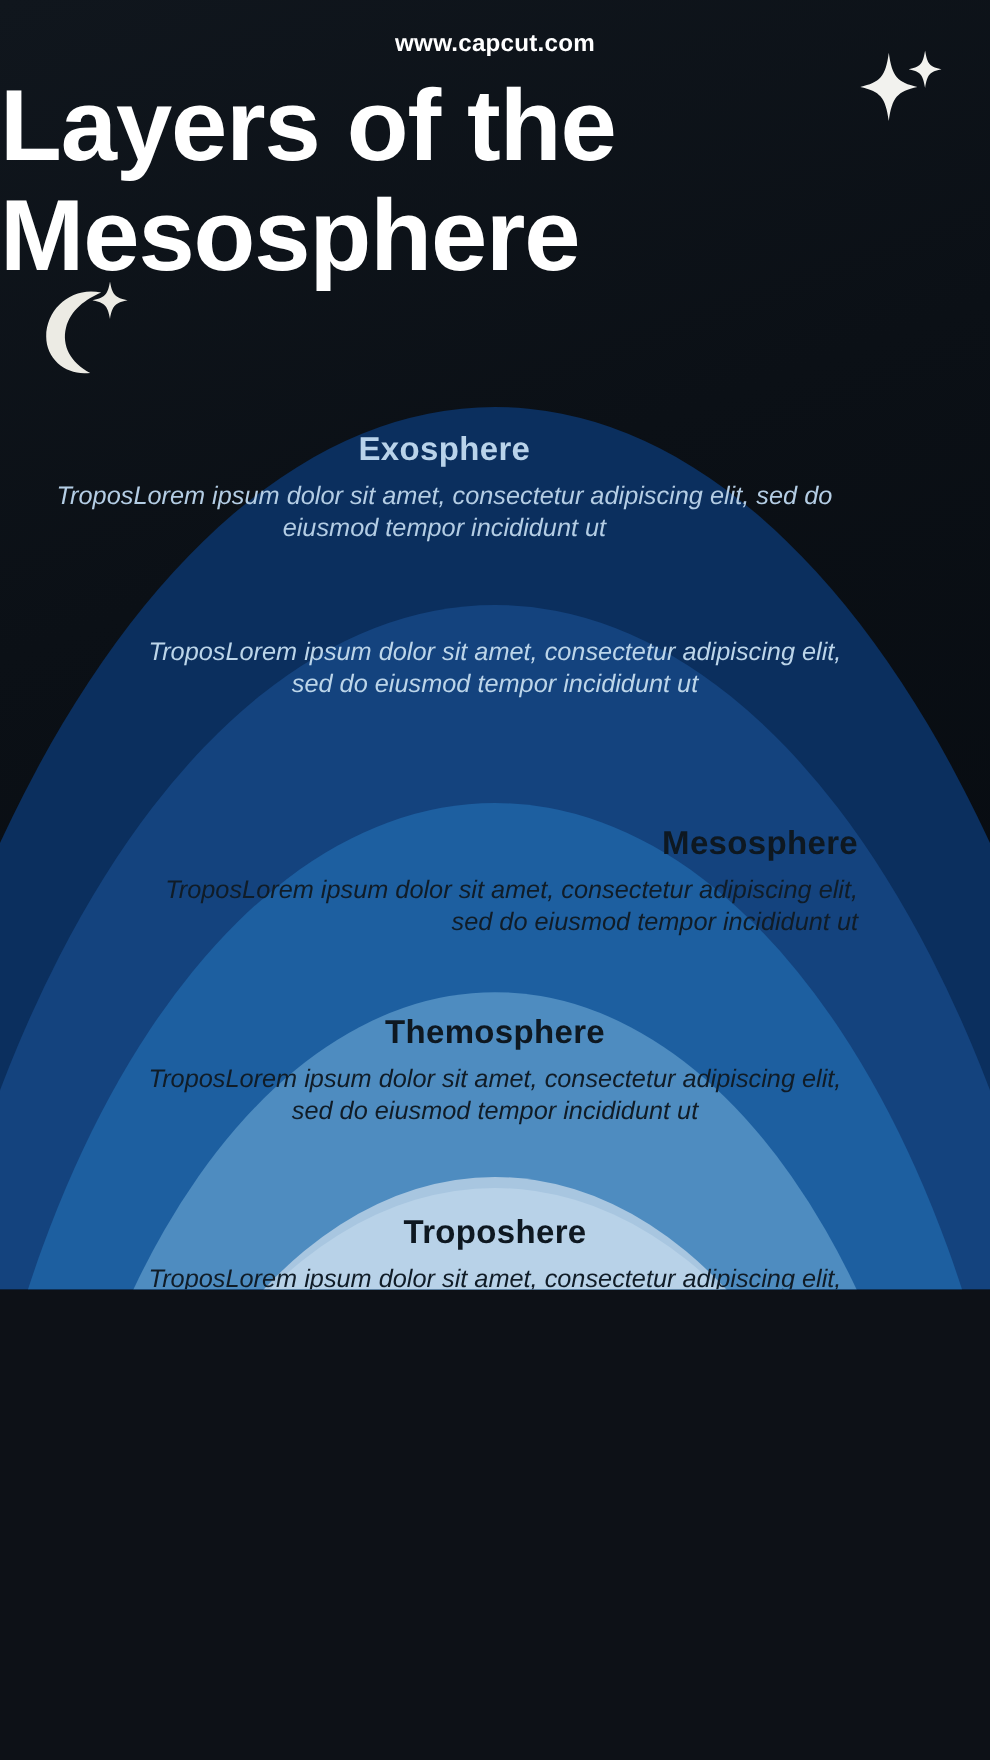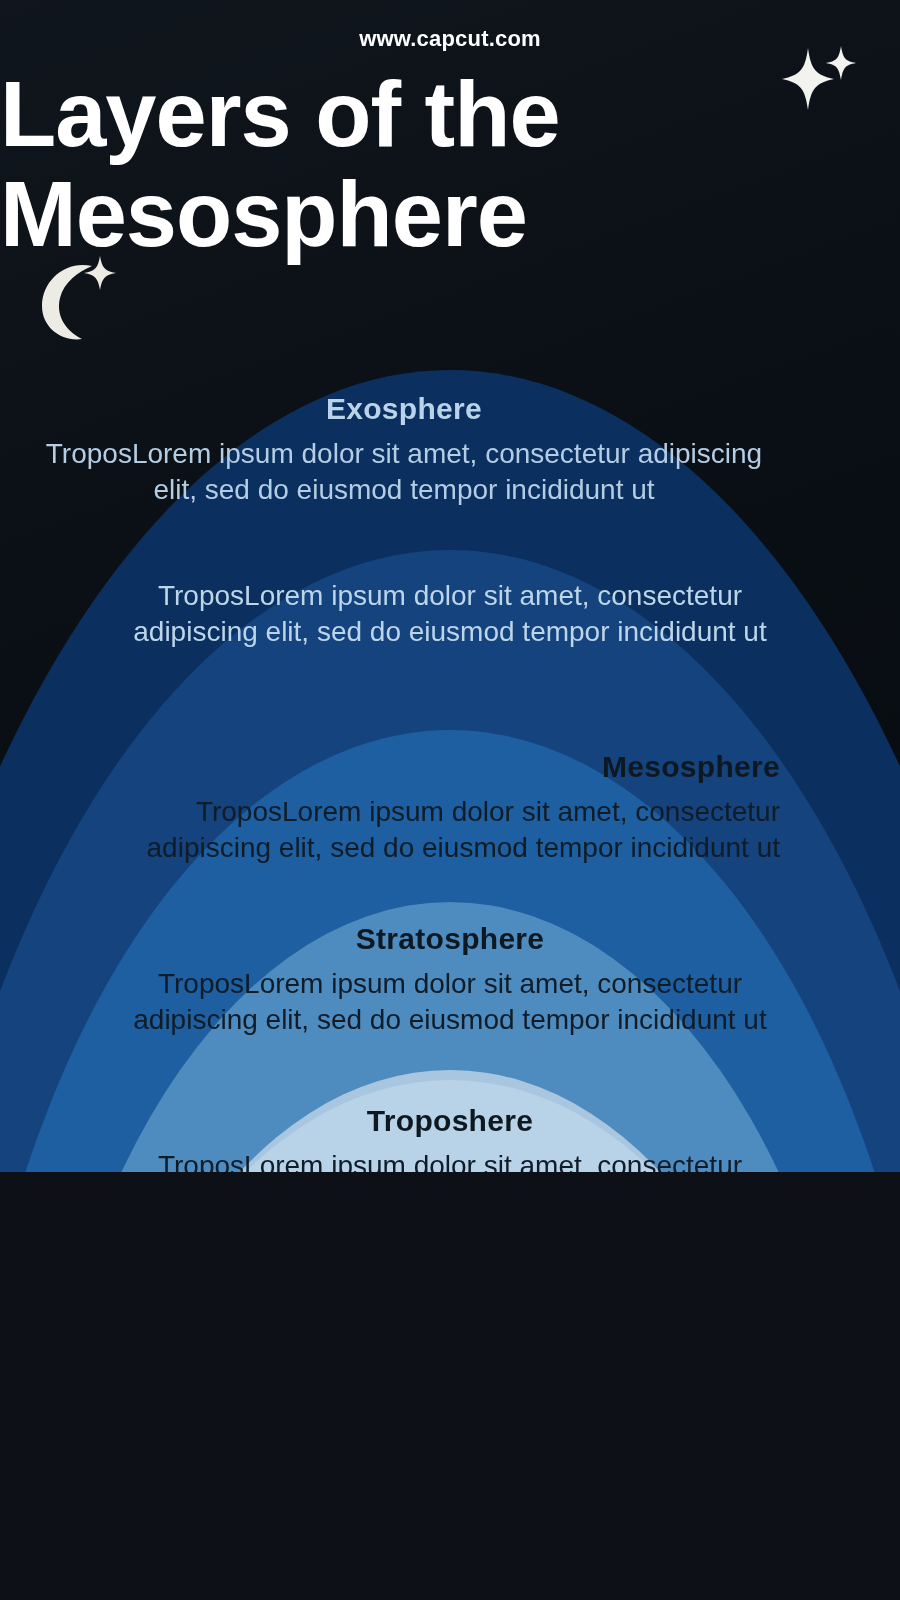--- a/index.html
+++ b/index.html
@@ -59,23 +59,24 @@
     text-align:center; z-index:30;
     padding:0 120px;
   }
   .layer-name {
     font-size:30px;
     font-weight:bold;
     margin-bottom:10px;
     letter-spacing:0.3px;
   }
   .layer-desc {
-    font-size:28px;
+    font-size:23px;
     line-height:1.28;
     font-weight:normal;
+    font-style:italic;
   }
 
   .l-exo   { top:392px;padding-left:28px; }
   .l-thermo{ top:578px; }
   .l-meso  { top:750px;text-align:right; }
   .l-strato{ top:922px; }
   .l-tropo { top:1104px; }
 
   .earth { position:absolute; left:0; top:0; width:900px; height:1600px; z-index:20; }
 </style>
@@ -138,21 +139,21 @@
   <div class="layer-text l-thermo">
     <div class="layer-desc" style="color:#bcd5e9">TroposLorem ipsum dolor sit amet, consectetur adipiscing elit, sed do eiusmod tempor incididunt ut</div>
   </div>
 
   <div class="layer-text l-meso">
     <div class="layer-name" style="color:#0e1821">Mesosphere</div>
     <div class="layer-desc" style="color:#101c27">TroposLorem ipsum dolor sit amet, consectetur adipiscing elit, sed do eiusmod tempor incididunt ut</div>
   </div>
 
   <div class="layer-text l-strato">
-    <div class="layer-name" style="color:#0e1821">Stratosphere</div>
+    <div class="layer-name" style="color:#0e1821">Themosphere</div>
     <div class="layer-desc" style="color:#101c27">TroposLorem ipsum dolor sit amet, consectetur adipiscing elit, sed do eiusmod tempor incididunt ut</div>
   </div>
 
   <div class="layer-text l-tropo">
     <div class="layer-name" style="color:#0e1821">Troposhere</div>
     <div class="layer-desc" style="color:#101c27">TroposLorem ipsum dolor sit amet, consectetur adipiscing elit, sed do eiusmod tempor incididunt ut</div>
   </div>
 
 </div>
 

